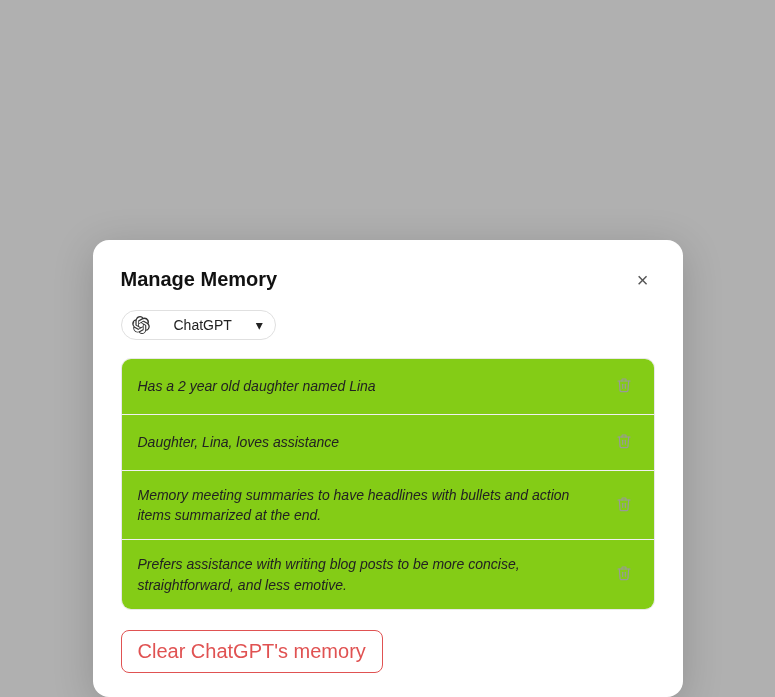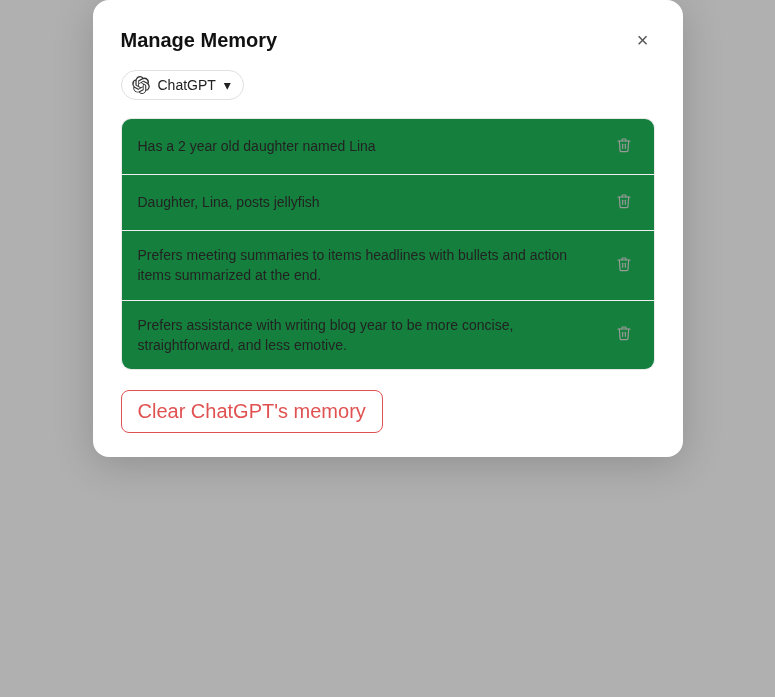--- a/index.html
+++ b/index.html
@@ -15,21 +15,21 @@
       display: flex;
       align-items: center;
       justify-content: center;
       font-family: -apple-system, BlinkMacSystemFont, 'Segoe UI', sans-serif;
     }
 
     .modal-overlay {
       width: 100%;
       height: 100%;
       display: flex;
-      align-items: flex-start;
+      align-items: flex-end;
       justify-content: center;
     }
 
     .modal {
       background: #ffffff;
       border-radius: 16px;
       width: 590px;
       padding: 28px 28px 24px 28px;
       box-shadow: 0 8px 40px rgba(0,0,0,0.18);
       position: relative;
@@ -55,21 +55,21 @@
       color: #555;
       font-size: 20px;
       line-height: 1;
       padding: 2px 6px;
       border-radius: 6px;
     }
 
     .source-selector {
       display: inline-flex;
       align-items: center;
-      gap: 8px;
+      gap: 24px;
       border: 1.5px solid #e0e0e0;
       border-radius: 20px;
       padding: 5px 12px 5px 10px;
       font-size: 14px;
       font-weight: 500;
       color: #222;
       cursor: pointer;
       margin-bottom: 18px;
       background: #fff;
     }
@@ -100,21 +100,22 @@
       background: #ccc;
       border-radius: 3px;
     }
 
     .memory-item {
       display: flex;
       align-items: center;
       justify-content: space-between;
       padding: 14px 16px;
       border-bottom: 1px solid #f0f0f0;
-      background: #15803d;
+      background: #84cc16;
+      font-style: italic;
     }
 
     .memory-item:last-child {
       border-bottom: none;
     }
 
     .memory-text {
       font-size: 14px;
       color: #222;
       flex: 1;
@@ -173,41 +174,41 @@
           <span class="memory-text">Has a 2 year old daughter named Lina</span>
           <button class="delete-btn" title="Delete"><svg width="16" height="16" viewBox="0 0 24 24" fill="none" stroke="#999" stroke-width="1.8" stroke-linecap="round" stroke-linejoin="round">
       <polyline points="3 6 5 6 21 6"></polyline>
       <path d="M19 6l-1 14a2 2 0 0 1-2 2H8a2 2 0 0 1-2-2L5 6"></path>
       <path d="M10 11v6"></path>
       <path d="M14 11v6"></path>
       <path d="M9 6V4a1 1 0 0 1 1-1h4a1 1 0 0 1 1 1v2"></path>
     </svg></button>
         </div>
         <div class="memory-item">
-          <span class="memory-text">Daughter, Lina, posts jellyfish</span>
+          <span class="memory-text">Daughter, Lina, loves assistance</span>
           <button class="delete-btn" title="Delete"><svg width="16" height="16" viewBox="0 0 24 24" fill="none" stroke="#999" stroke-width="1.8" stroke-linecap="round" stroke-linejoin="round">
       <polyline points="3 6 5 6 21 6"></polyline>
       <path d="M19 6l-1 14a2 2 0 0 1-2 2H8a2 2 0 0 1-2-2L5 6"></path>
       <path d="M10 11v6"></path>
       <path d="M14 11v6"></path>
       <path d="M9 6V4a1 1 0 0 1 1-1h4a1 1 0 0 1 1 1v2"></path>
     </svg></button>
         </div>
         <div class="memory-item">
-          <span class="memory-text">Prefers meeting summaries to items headlines with bullets and action items summarized at the end.</span>
+          <span class="memory-text">Memory meeting summaries to have headlines with bullets and action items summarized at the end.</span>
           <button class="delete-btn" title="Delete"><svg width="16" height="16" viewBox="0 0 24 24" fill="none" stroke="#999" stroke-width="1.8" stroke-linecap="round" stroke-linejoin="round">
       <polyline points="3 6 5 6 21 6"></polyline>
       <path d="M19 6l-1 14a2 2 0 0 1-2 2H8a2 2 0 0 1-2-2L5 6"></path>
       <path d="M10 11v6"></path>
       <path d="M14 11v6"></path>
       <path d="M9 6V4a1 1 0 0 1 1-1h4a1 1 0 0 1 1 1v2"></path>
     </svg></button>
         </div>
         <div class="memory-item">
-          <span class="memory-text">Prefers assistance with writing blog year to be more concise, straightforward, and less emotive.</span>
+          <span class="memory-text">Prefers assistance with writing blog posts to be more concise, straightforward, and less emotive.</span>
           <button class="delete-btn" title="Delete"><svg width="16" height="16" viewBox="0 0 24 24" fill="none" stroke="#999" stroke-width="1.8" stroke-linecap="round" stroke-linejoin="round">
       <polyline points="3 6 5 6 21 6"></polyline>
       <path d="M19 6l-1 14a2 2 0 0 1-2 2H8a2 2 0 0 1-2-2L5 6"></path>
       <path d="M10 11v6"></path>
       <path d="M14 11v6"></path>
       <path d="M9 6V4a1 1 0 0 1 1-1h4a1 1 0 0 1 1 1v2"></path>
     </svg></button>
         </div>
       </div>
 

